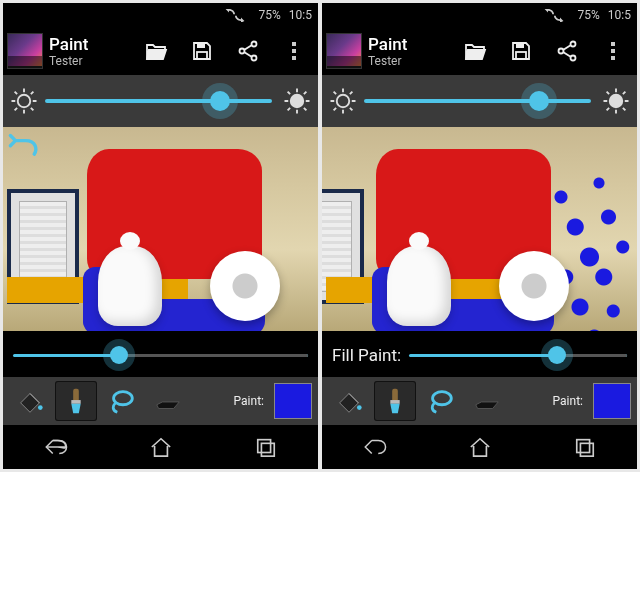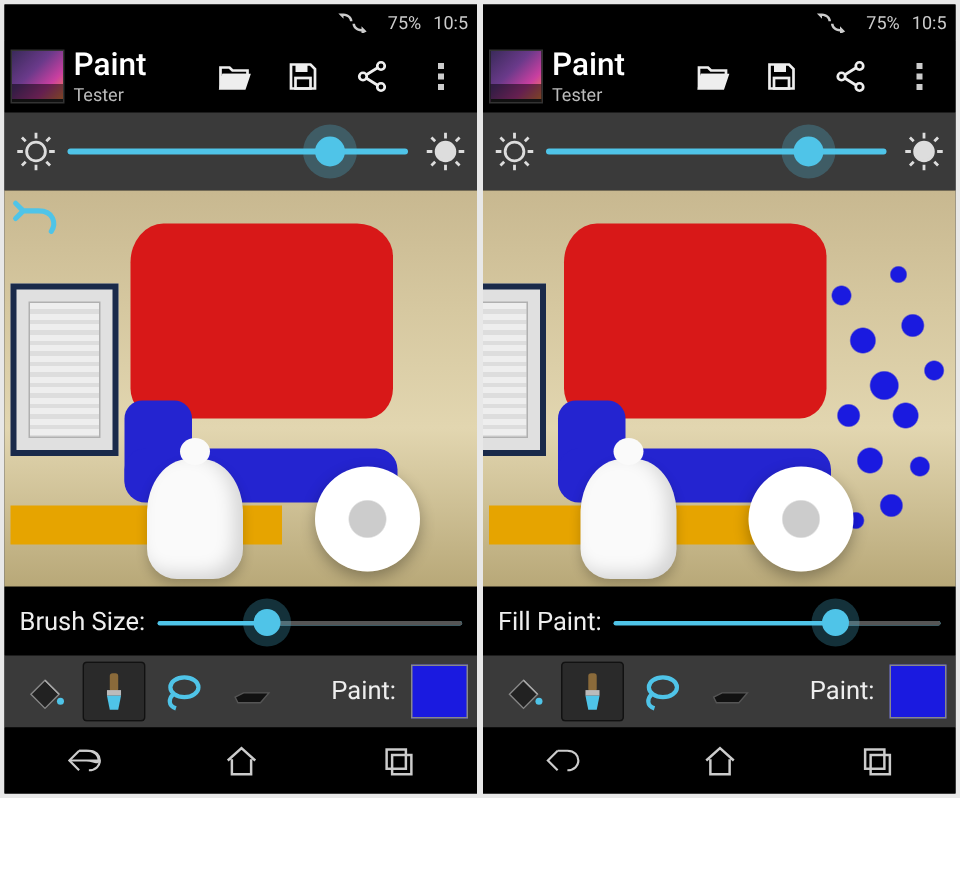--- a/index.html
+++ b/index.html
@@ -1,29 +1,29 @@
 <!DOCTYPE html>
 <html><head>
 <meta charset="utf-8">
 <style>
   * { box-sizing: border-box; margin: 0; padding: 0; }
   html, body { width: 640px; height: 594px; background: #fff; font-family: Roboto, Arial, sans-serif; overflow: hidden; }
-  .container { display: flex; width: 640px; height: 532px; background: #e8e8e8; padding: 3px; gap: 4px; }
+  .container { display: flex; width: 640px; height: 472px; background: #e8e8e8; padding: 3px; gap: 4px; }
   .phone { flex: 1; background: #000; display: flex; flex-direction: column; position: relative; }
   
   .statusbar { height: 24px; background: #000; display: flex; align-items: center; justify-content: space-between; color: #ccc; font-size: 12px; padding: 0 6px; }
   .status-left { display: flex; align-items: center; gap: 4px; }
   .status-right { display: flex; align-items: center; gap: 4px; }
   .sb-icon svg { display: block; }
   
   .appbar { height: 48px; background: #000; display: flex; align-items: center; padding: 0 4px; gap: 6px; }
   .app-icon { width: 36px; height: 36px; border: 1px solid #333; background: linear-gradient(135deg,#3a2a5a 0%, #6a3a8a 40%, #c93fa0 70%, #ff8f3f 100%); position: relative; }
   .app-icon::after { content:""; position:absolute; left:0; right:0; bottom:0; height:12px; background:rgba(0,0,0,0.5); box-shadow: 0 -2px 0 #111 inset; }
   .app-title { display: flex; flex-direction: column; line-height: 1; color: #fff; flex: 0 0 auto; }
-  .app-title .t1 { font-size: 21px; font-weight: 500; }
+  .app-title .t1 { font-size: 17px; font-weight: 500; }
   .app-title .t2 { font-size: 12px; color: #bbb; margin-top: 2px; }
   .appbar-spacer { flex: 1; }
   .ab-btn { width: 40px; height: 40px; display: flex; align-items: center; justify-content: center; color: #eee; }
   .ab-btn svg { width: 24px; height: 24px; }
   .overflow-dots { width: 20px; display: flex; flex-direction: column; align-items: center; gap: 3px; }
   .overflow-dots span { width: 4px; height: 4px; background: #ccc; }
   
   .brightbar { height: 52px; background: #3a3a3a; display: flex; align-items: center; padding: 0 0; position: relative; }
   .sun { width: 34px; height: 34px; margin: 0 4px; display:flex; align-items:center; justify-content:center; }
   .sun svg { width: 30px; height:30px; }
@@ -64,21 +64,21 @@
   .cslider { flex:1; position:relative; height:24px; display:flex; align-items:center; }
   .cslider .trk { position:absolute; left:0; right:0; height:3px; background:#4fc4e8; border-radius:2px; }
   .cslider .trk2 { position:absolute; right:0; height:3px; background:#555; border-radius:2px; }
   .cslider .th { position:absolute; width:18px; height:18px; border-radius:50%; background:#4fc4e8; top:50%; transform:translate(-50%,-50%); box-shadow:0 0 0 7px rgba(79,196,232,0.25); }
   
   .toolbar { background:#3a3a3a; height:48px; display:flex; align-items:center; padding: 0 6px; gap:4px; }
   .tool { width:42px; height:40px; display:flex; align-items:center; justify-content:center; border-radius:3px; position:relative; }
   .tool.selected { background:#2a2a2a; box-shadow: inset 0 0 0 1px #111; }
   .tool svg { width:30px; height:30px; }
   .toolbar-spacer { flex:1; }
-  .paint-label { color:#eee; font-size:17px; margin-right:6px; }
+  .paint-label { color:#eee; font-size:12px; margin-right:6px; }
   .swatch { width:38px; height:36px; border:1px solid #888; background:#1a1ae0; }
   
   .navbar { height:44px; background:#000; display:flex; align-items:center; justify-content:space-around; }
   .nv { color:#ccc; }
   .nv svg { width:26px; height:22px; display:block; }
 </style>
 </head>
 <body>
 
 <div class="container">
@@ -192,21 +192,20 @@
       <div class="paint-blue" style="left:80px; top:140px; width:45px; height:65px; border-radius:12px;"></div>
       <div class="paint-blue" style="left:80px; top:172px; width:182px; height:36px; border-radius:14px;"></div>
       <div class="kettle"></div>
       <div class="roll"></div>
       <div class="undo-arrow"><svg viewBox="0 0 40 28" fill="none" stroke="#4fc4e8" stroke-width="4" stroke-linecap="round">
             <path d="M32 22c4-6 2-16-10-16H10M10 6l-6 6m6-6l-6-6" transform="translate(0,4)"></path>
           </svg></div>
     </div>
 
     <div class="controls">
-      <span class="label">Brush Size:</span>
       <div class="cslider">
         <div class="trk"></div>
         <div class="trk2" style="width:64%"></div>
         <div class="th" style="left:36%"></div>
       </div>
     </div>
 
     <div class="toolbar">
       <div class="tool">
           <svg viewBox="0 0 32 32">

